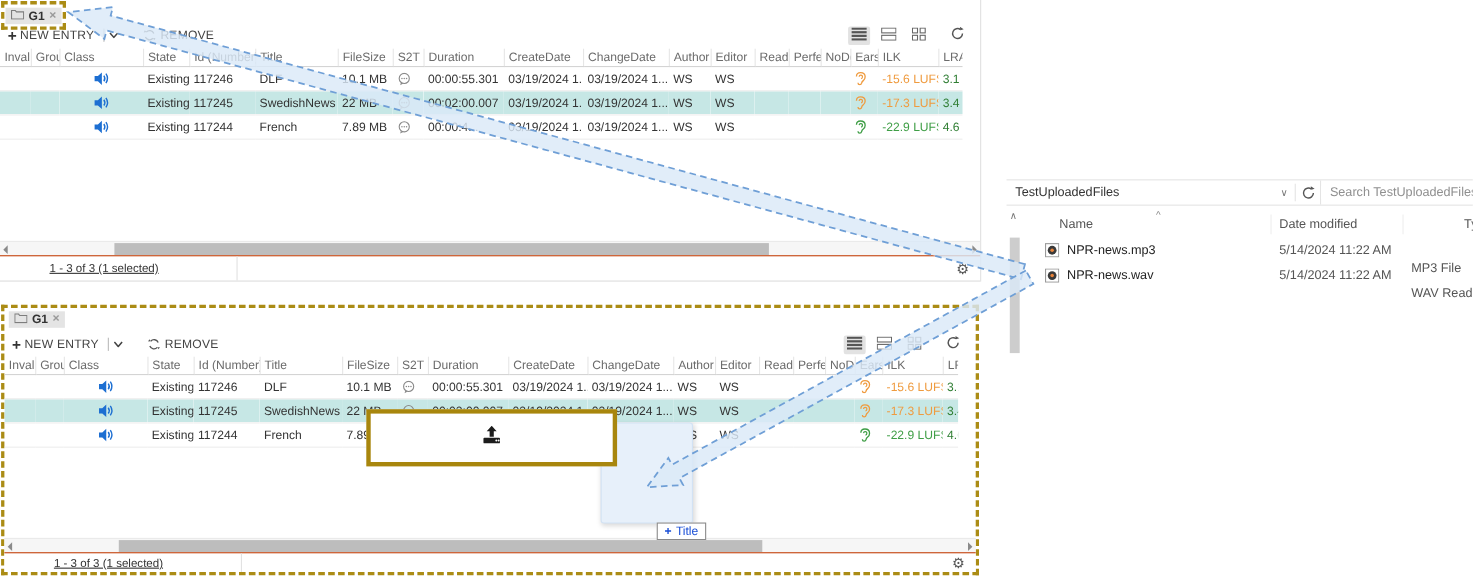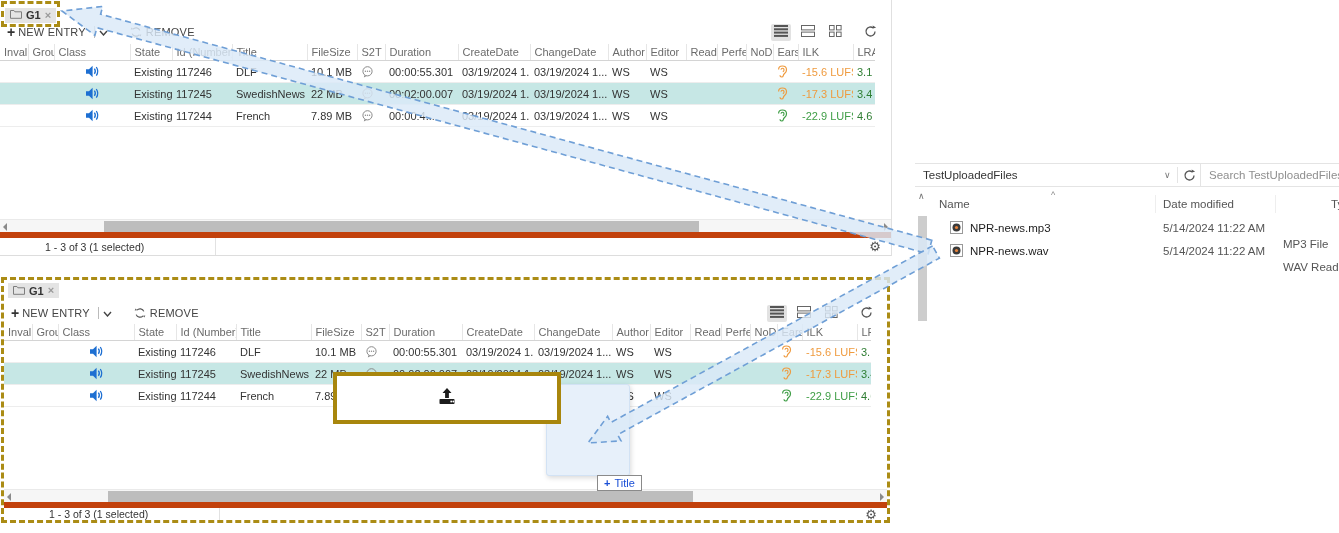--- a/index.html
+++ b/index.html
@@ -42,21 +42,21 @@
   .tbl tr.sel td{background:var(--sel);}
   .cic{display:inline-flex;vertical-align:middle;}
 
   .hscroll{position:absolute;left:0;right:0;height:13px;background:#f6f6f6;border-top:1px solid #eaeaea;}
   #panel-top .hscroll{top:219px;} #panel-bottom .hscroll{top:209px;}
   .hthumb{position:absolute;top:1px;height:11px;background:#bdbdbd;}
   .harrow{position:absolute;top:3px;width:0;height:0;border:4px solid transparent;}
   .harrow.l{left:3px;border-right-color:#8a8a8a;border-left:0;}
   .harrow.r{right:3px;border-left-color:#8a8a8a;border-right:0;}
 
-  .status{position:absolute;left:0;right:0;border-top:6px solid #c2410c;border-bottom:1px solid #ddd;background:#fff;display:flex;align-items:center;font-size:10.5px;color:#333;}
+  .status{position:absolute;left:0;right:0;border-top:1px solid #c2410c;border-bottom:1px solid #ddd;background:#fff;display:flex;align-items:center;font-size:10.5px;color:#333;text-decoration:underline;}
   #panel-top .status{top:232px;height:24px;} #panel-bottom .status{top:222px;height:18px;border-bottom:none;}
   .status .stext{margin-left:45px;}
   .status .vline{position:absolute;left:215px;top:0;bottom:0;border-left:1px solid #e2e2e2;}
   .status .gear{position:absolute;right:10px;font-size:13px;color:#555;cursor:pointer;line-height:1;}
 
   
   .drop-overlay{position:absolute;left:333px;top:372px;width:228px;height:52px;background:#fff;border:4px solid var(--gold-dark);
     display:flex;flex-direction:column;align-items:center;justify-content:center;gap:1px;z-index:30;}
   .drop-overlay .dtext{font-size:12px;font-weight:bold;color:#1c1c1c;white-space:nowrap;}
   .drag-ghost{position:absolute;left:546px;top:384px;width:84px;height:92px;background:#e7f0fa;border:1px solid #d2e2f4;border-radius:3px;
@@ -69,21 +69,21 @@
   #explorer{position:absolute;left:915px;top:163px;width:424px;height:370px;background:#fff;border-top:1px solid var(--line);font-size:11.5px;}
   .addr{position:absolute;left:0;right:0;top:0;height:23px;border-bottom:1px solid var(--line);display:flex;align-items:center;}
   .addr .aname{margin-left:8px;color:#333;}
   .addr .chev{position:absolute;left:249px;color:#777;font-size:9px;}
   .addr .asep{position:absolute;left:262px;top:3px;bottom:3px;border-left:1px solid var(--line);}
   .addr .arefresh{position:absolute;left:268px;top:5px;}
   .addr .sbox{position:absolute;left:285px;right:0;top:0;bottom:0;border-left:1px solid var(--line);display:flex;align-items:center;}
   .addr input{border:none;outline:none;width:100%;font-size:11.5px;padding-left:8px;color:#333;font-family:"Liberation Sans",sans-serif;}
   .addr input::placeholder{color:#8f8f8f;}
   .ehead{position:absolute;left:14px;right:0;top:28px;height:23px;color:#555;}
-  .ehead .hname{position:absolute;left:10px;top:6px;}
+  .ehead .hname{position:absolute;left:34px;top:6px;}
   .ehead .caret{position:absolute;left:122px;top:-2px;font-size:9px;color:#888;}
   .ehead .hdate{position:absolute;left:234px;top:6px;}
   .ehead .htype{position:absolute;left:354px;top:6px;margin-left:48px;}
   .ehead .hsep1{position:absolute;left:226px;top:3px;bottom:2px;border-left:1px solid #eee;}
   .ehead .hsep2{position:absolute;left:346px;top:3px;bottom:2px;border-left:1px solid #eee;}
   .efiles{position:absolute;left:14px;right:0;top:52px;}
   .frow{position:relative;height:23px;display:flex;align-items:center;cursor:default;}
   .frow .fic{position:absolute;left:21px;display:flex;}
   .frow .fname{position:absolute;left:41px;color:#222;}
   .frow .fdate{position:absolute;left:234px;color:#555;}

